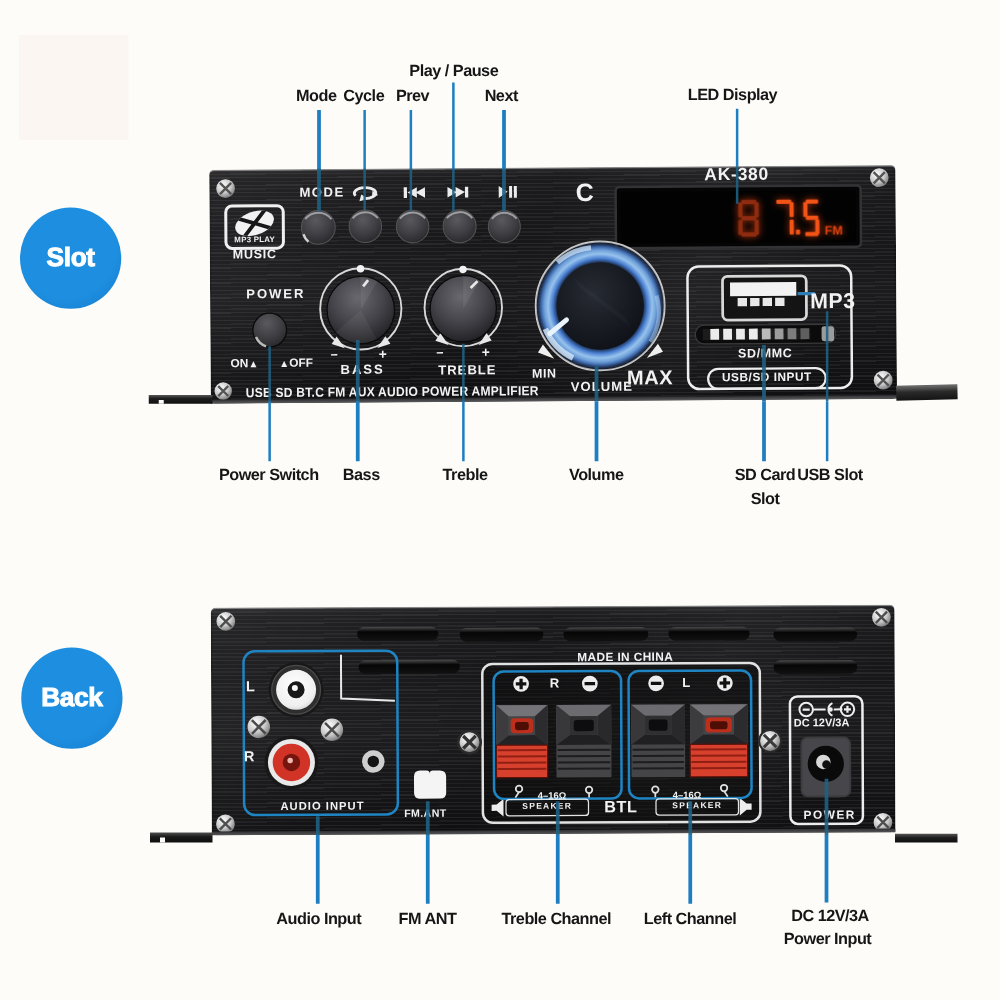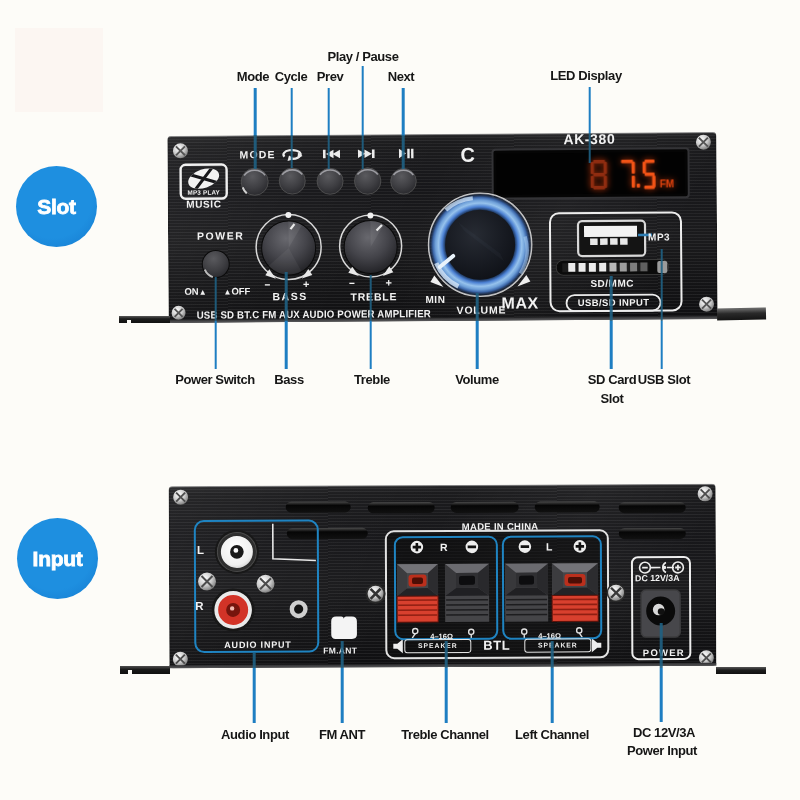--- a/index.html
+++ b/index.html
@@ -264,21 +264,21 @@
 <div class="ptxt" style="left:96px;top:143.5px;font-size:10px;">−</div>
 <div class="ptxt" style="left:134.5px;top:142.5px;font-size:11px;">+</div>
 <div class="ptxt" style="left:104px;top:155px;font-size:10.5px;letter-spacing:1.5px;">BASS</div>
 <div class="ptxt" style="left:180.5px;top:142.5px;font-size:10px;">−</div>
 <div class="ptxt" style="left:217px;top:141.5px;font-size:11px;">+</div>
 <div class="ptxt" style="left:182px;top:155.5px;font-size:10.5px;letter-spacing:0.8px;">TREBLE</div>
 <div class="ptxt" style="left:257px;top:159.5px;font-size:10px;letter-spacing:0.5px;">MIN</div>
 <div class="ptxt" style="left:333px;top:160.5px;font-size:16px;letter-spacing:0.5px;">MAX</div>
 <div class="ptxt" style="left:288px;top:170px;font-size:10.5px;letter-spacing:0.8px;">VOLUME</div>
 <div class="ptxt" style="left:28px;top:173px;font-size:10.5px;letter-spacing:0.2px;transform:scaleX(0.92);transform-origin:0 0;">USB SD BT.C FM AUX AUDIO POWER AMPLIFIER</div>
-<div class="ptxt" style="left:480px;top:99px;font-size:10px;letter-spacing:0.5px;">MP3</div>
+<div class="ptxt" style="left:480px;top:99px;font-size:17px;letter-spacing:0.5px;">MP3</div>
 <div class="ptxt" style="left:422px;top:145px;font-size:10px;letter-spacing:0.5px;">SD/MMC</div>
 <div class="ptxt" style="left:398px;top:164px;width:94px;text-align:center;font-size:9.5px;letter-spacing:0.4px;">USB/SD INPUT</div>
 </div>
 
 <div class="abs" style="left:119px;top:316px;width:51px;height:6.5px;background:linear-gradient(180deg,#585858,#1d1d1d 40%,#111);"></div>
 <div class="abs" style="left:127px;top:319.5px;width:4px;height:3px;background:#fdfcf8;"></div>
 <div class="abs" style="left:717px;top:308px;width:49px;height:12px;background:linear-gradient(180deg,#666 8%,#2a2a2a 45%,#141414);transform:rotate(-1.2deg);"></div>
 
 <div class="lined" style="left:215.5px;top:277px;height:44px;"></div>
 <div class="lined" style="left:286px;top:272px;height:49px;"></div>
@@ -295,21 +295,21 @@
 <div class="line" style="left:661.5px;top:321px;height:48px;"></div>
 
 <div class="lbl" style="left:215px;top:372px;">Power Switch</div>
 <div class="lbl" style="left:289px;top:372px;">Bass</div>
 <div class="lbl" style="left:372px;top:372px;">Treble</div>
 <div class="lbl" style="left:477px;top:372px;">Volume</div>
 <div class="lbl" style="left:612px;top:372px;">SD Card</div>
 <div class="lbl" style="left:612px;top:391px;">Slot</div>
 <div class="lbl" style="left:664px;top:372px;">USB Slot</div>
 
-<div class="badge" style="left:17px;top:518px;">Input</div>
+<div class="badge" style="left:17px;top:518px;">Back</div>
 
 <div class="panel" id="backpanel" style="left:169px;top:485px;width:547px;height:182px;transform:rotate(-0.25deg);">
 <svg width="547" height="182" viewBox="0 0 547 182" style="position:absolute;left:0;top:0;">
  <defs>
   <radialGradient id="scr2" cx="38%" cy="32%" r="75%">
    <stop offset="0" stop-color="#ffffff"></stop>
           <stop offset="55%" stop-color="#c9c9c9"></stop>
           <stop offset="85%" stop-color="#909090"></stop>
           <stop offset="100%" stop-color="#585858"></stop>
   </radialGradient>

